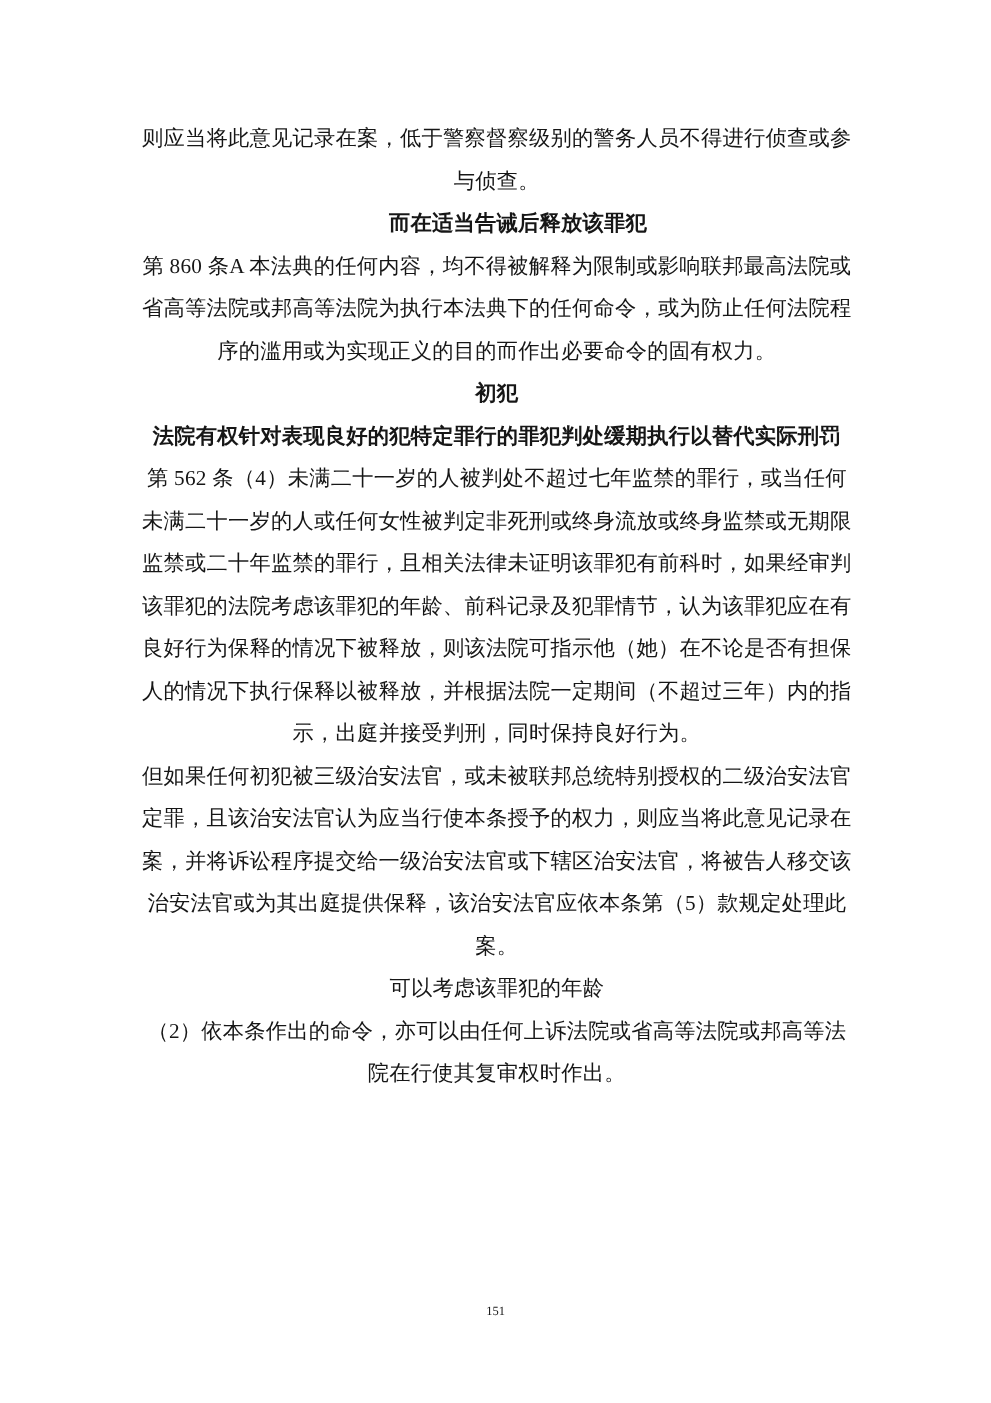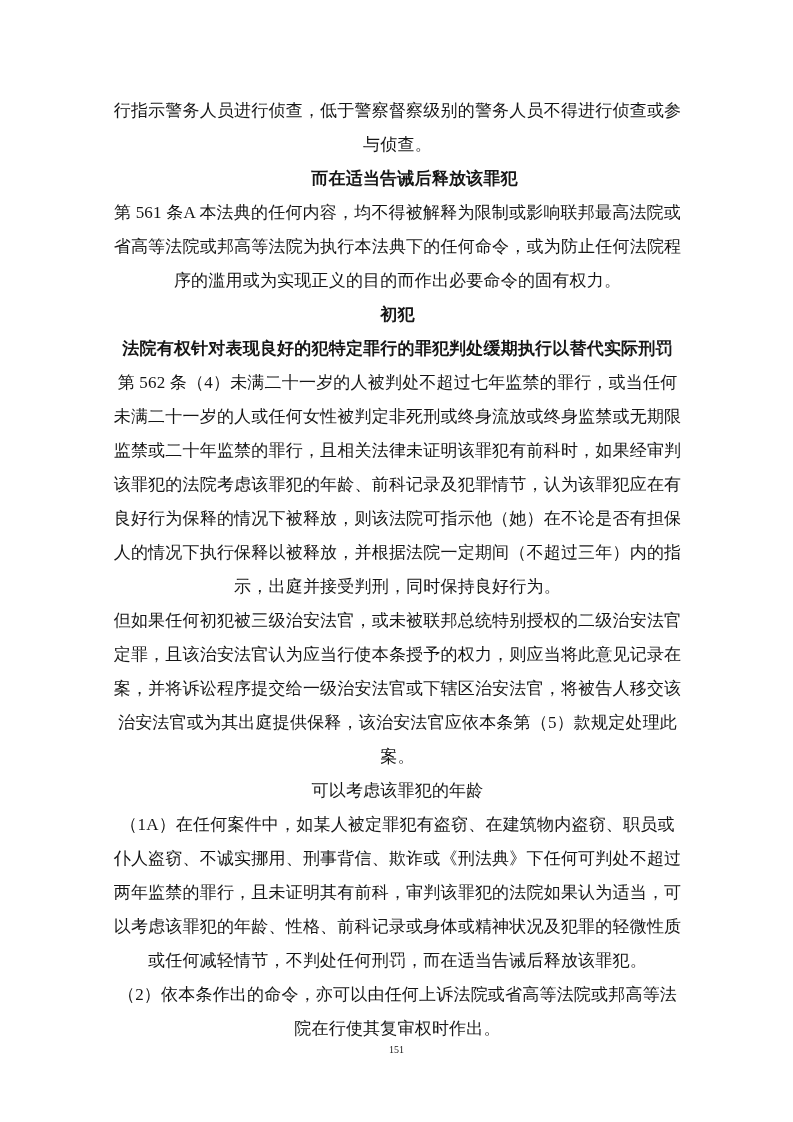--- a/index.html
+++ b/index.html
@@ -51,25 +51,24 @@
     text-align: center;
     font-size: 10px;
     color: #161616;
   }
 </style>
 </head>
 <body>
 
 <div class="page">
   <div class="content">
-    <p>行指示警务人员进行侦查，低于警察督察级别的警务人员不得进行侦查或参与侦查。</p>
+    <p>则应当将此意见记录在案，低于警察督察级别的警务人员不得进行侦查或参与侦查。</p>
     <p class="heading-indent">而在适当告诫后释放该罪犯</p>
-    <p>第 561 条A 本法典的任何内容，均不得被解释为限制或影响联邦最高法院或省高等法院或邦高等法院为执行本法典下的任何命令，或为防止任何法院程序的滥用或为实现正义的目的而作出必要命令的固有权力。</p>
+    <p>第 860 条A 本法典的任何内容，均不得被解释为限制或影响联邦最高法院或省高等法院或邦高等法院为执行本法典下的任何命令，或为防止任何法院程序的滥用或为实现正义的目的而作出必要命令的固有权力。</p>
     <p class="heading-center">初犯</p>
     <p class="heading-left">法院有权针对表现良好的犯特定罪行的罪犯判处缓期执行以替代实际刑罚</p>
     <p>第 562 条（4）未满二十一岁的人被判处不超过七年监禁的罪行，或当任何未满二十一岁的人或任何女性被判定非死刑或终身流放或终身监禁或无期限监禁或二十年监禁的罪行，且相关法律未证明该罪犯有前科时，如果经审判该罪犯的法院考虑该罪犯的年龄、前科记录及犯罪情节，认为该罪犯应在有良好行为保释的情况下被释放，则该法院可指示他（她）在不论是否有担保人的情况下执行保释以被释放，并根据法院一定期间（不超过三年）内的指示，出庭并接受判刑，同时保持良好行为。</p>
     <p>但如果任何初犯被三级治安法官，或未被联邦总统特别授权的二级治安法官定罪，且该治安法官认为应当行使本条授予的权力，则应当将此意见记录在案，并将诉讼程序提交给一级治安法官或下辖区治安法官，将被告人移交该治安法官或为其出庭提供保释，该治安法官应依本条第（5）款规定处理此案。</p>
     <p>可以考虑该罪犯的年龄</p>
-    <p>（1A）在任何案件中，如某人被定罪犯有盗窃、在建筑物内盗窃、职员或仆人盗窃、不诚实挪用、刑事背信、欺诈或《刑法典》下任何可判处不超过两年监禁的罪行，且未证明其有前科，审判该罪犯的法院如果认为适当，可以考虑该罪犯的年龄、性格、前科记录或身体或精神状况及犯罪的轻微性质或任何减轻情节，不判处任何刑罚，而在适当告诫后释放该罪犯。</p>
     <p>（2）依本条作出的命令，亦可以由任何上诉法院或省高等法院或邦高等法院在行使其复审权时作出。</p>
   </div>
   <div class="footer">151</div>
 </div>
 
 </body></html>

